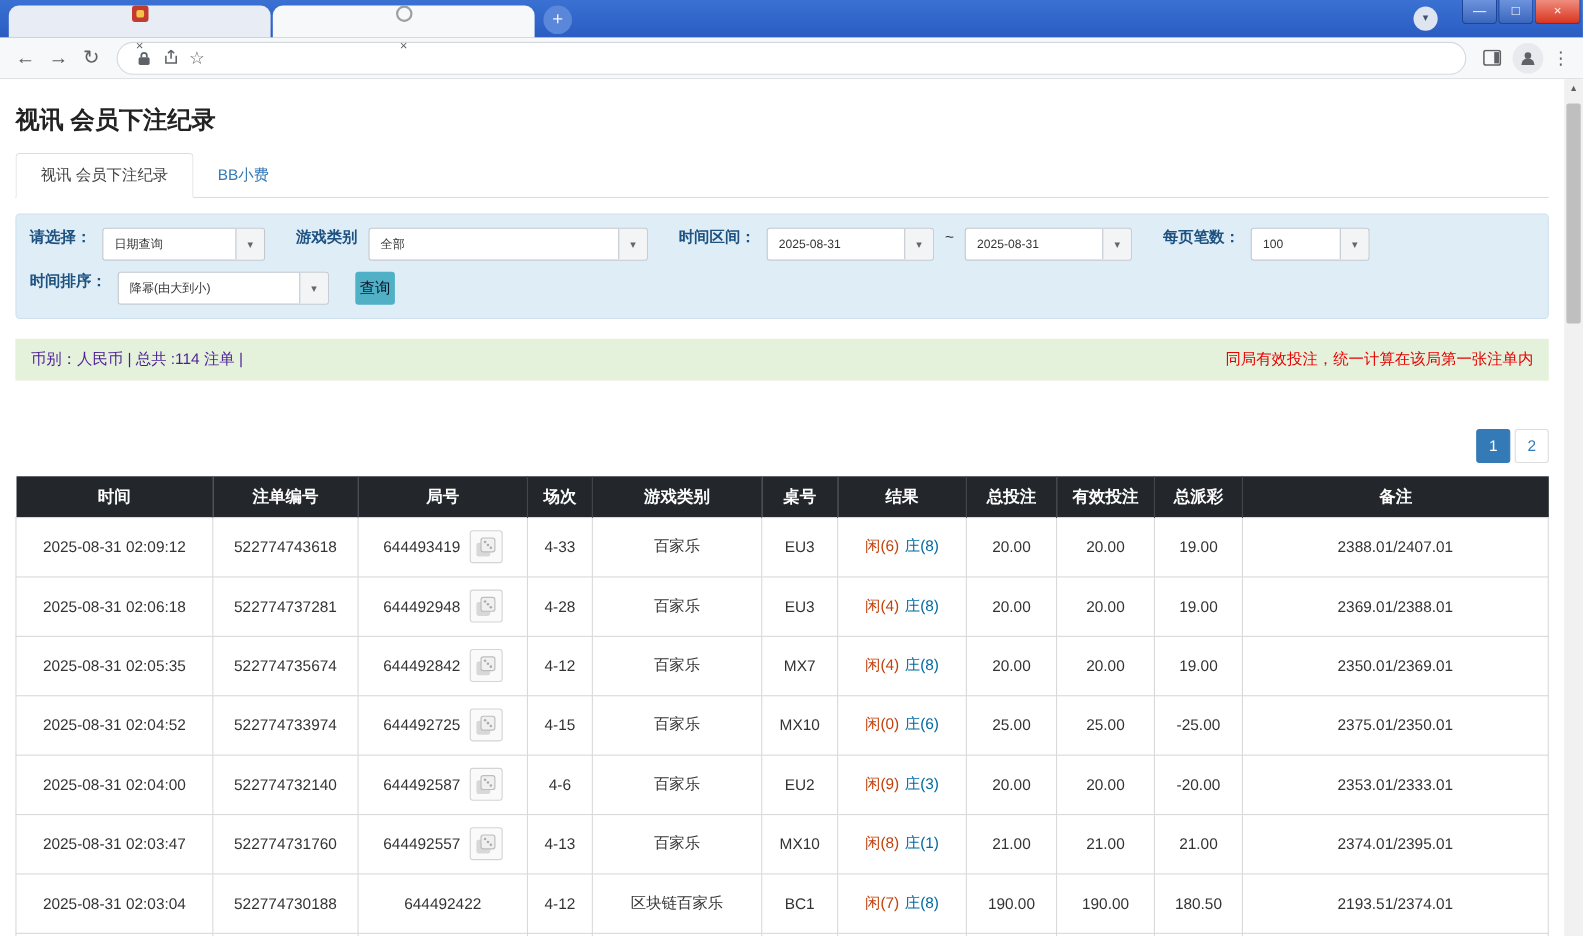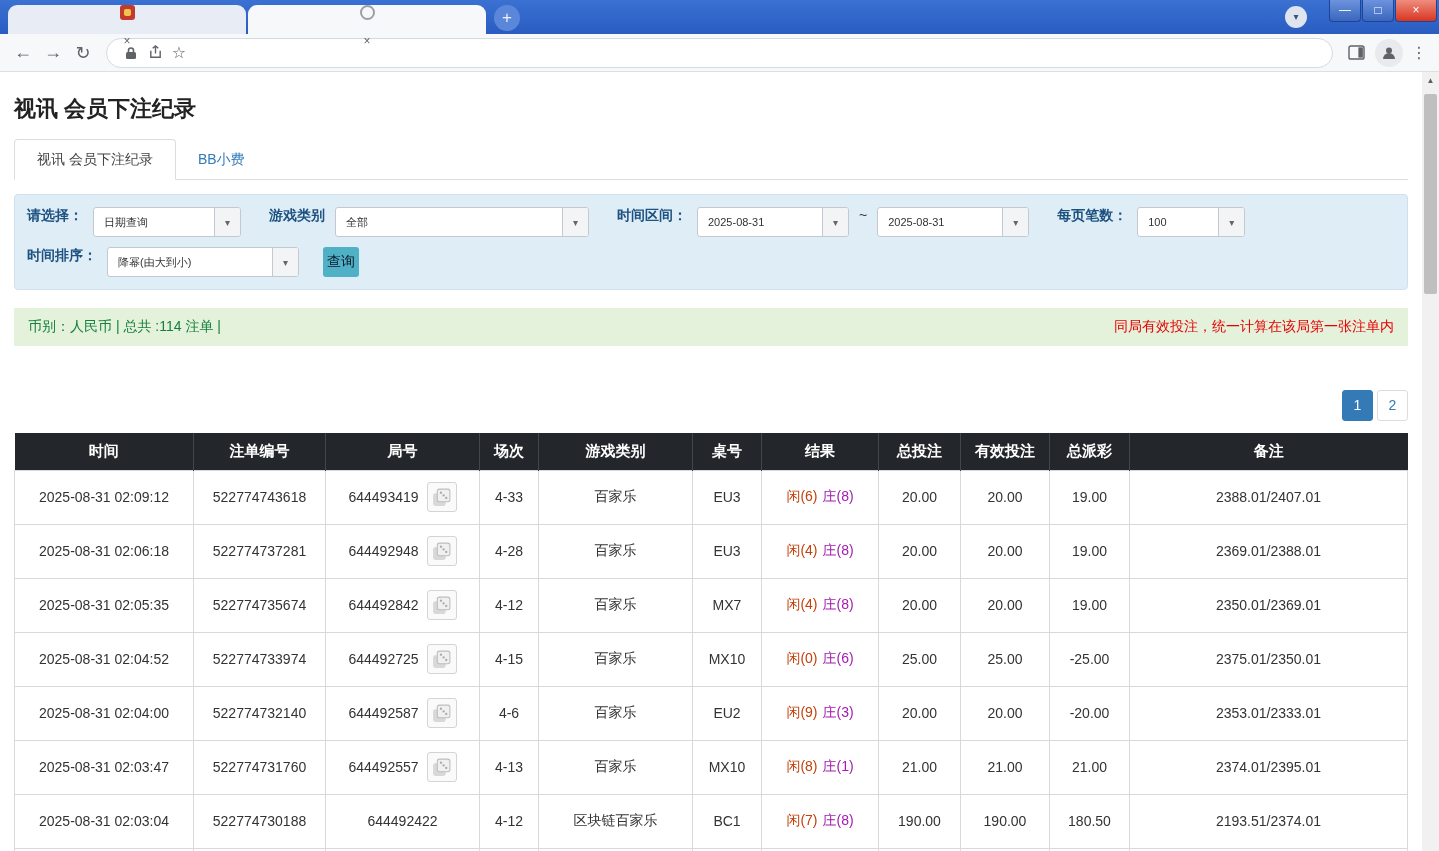--- a/index.html
+++ b/index.html
@@ -50,35 +50,35 @@
   .frow { display:flex; column-gap:10px; }
   .frow + .frow { margin-top:10px; }
   .flabel { font-size:14px; font-weight:bold; color:#1c5180; white-space:nowrap; }
   .ml { margin-left:18px; }
   .combo { display:inline-flex; height:30px; border:1px solid #c3c9cf; border-radius:3px; background:#fff; overflow:hidden; flex:none; }
   .combo-text { flex:1; padding:0 10px; line-height:28px; font-size:11px; color:#333; white-space:nowrap; overflow:hidden; }
   .combo-btn { width:26px; border-left:1px solid #c3c9cf; background:#f3f4f6; color:#666; font-size:10px; display:flex; align-items:center; justify-content:center; }
   .btn-search { background:#4fb0c6; color:#0f172a; border:none; border-radius:3px; height:30px; padding:0 4px; font-size:14px; margin-left:14px; }
 
   .summary-bar { margin-top:18px; background:#e4f1db; padding:10px 14px; display:flex; justify-content:space-between; align-items:center; font-size:14px; }
-  .summary-left { color:#15803d; }
+  .summary-left { color:#4c1d95; }
   .summary-right { color:#e60000; }
 
   .pagination { display:flex; justify-content:flex-end; gap:4px; margin:44px 0 12px 0; }
   .page-btn { min-width:31px; height:31px; border:1px solid #ddd; border-radius:3px; background:#fff; color:#337ab7; font-size:14px; text-align:center; line-height:29px; padding:0 6px; }
   .page-btn.active { background:#337ab7; border-color:#337ab7; color:#fff; }
 
   table.bet-table { width:100%; border-collapse:collapse; table-layout:fixed; }
   .bet-table thead th { background:#23272b; color:#fff; font-size:15px; font-weight:bold; height:37px; border-right:1px solid #43474c; }
   .bet-table thead th:last-child { border-right:none; }
   .bet-table tbody td { border:1px solid #d9d9d9; height:54px; text-align:center; font-size:14px; color:#333; padding:0 6px; }
   .round-cell { display:flex; align-items:center; justify-content:center; gap:8px; }
   .replay-btn { width:30px; height:30px; border:1px solid #d4d4d4; border-radius:3px; background:#fafafa; display:inline-flex; align-items:center; justify-content:center; }
   .player { color:#c2410c; }
-  .banker { color:#a21caf; margin-left:5px; }
+  .banker { color:#0369a1; margin-left:5px; }
   td.link { color:#337ab7; }
   td.neg { color:#e60000; }
 </style>
 </head>
 <body>
 
 <div class="titlebar">
   <div class="btabs">
     <div class="btab inactive">
       <span class="favicon1"></span>

